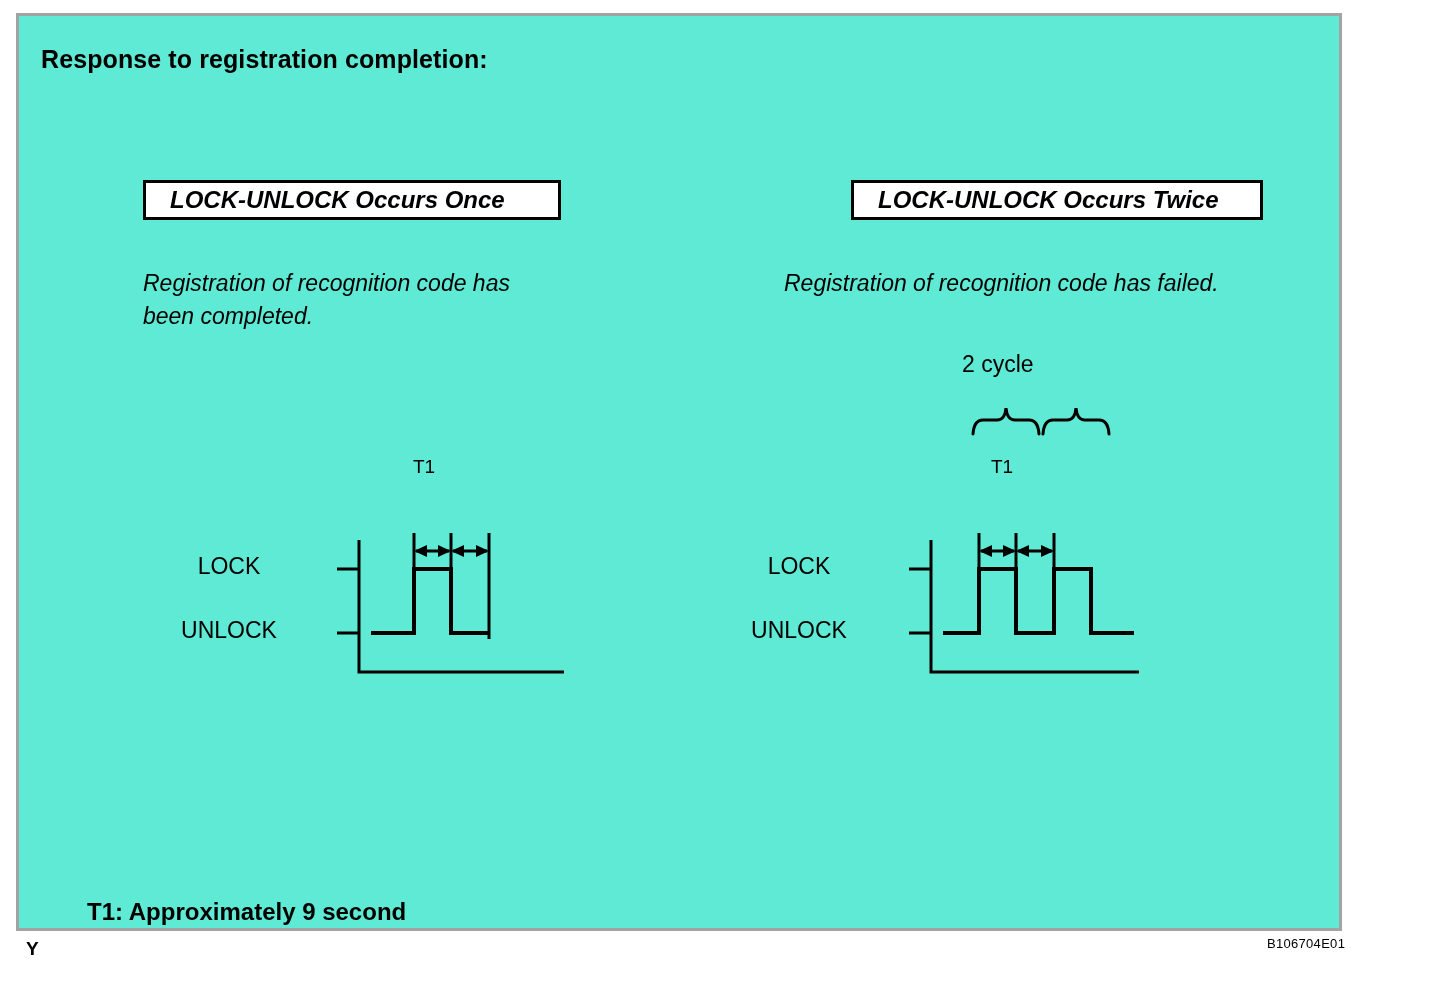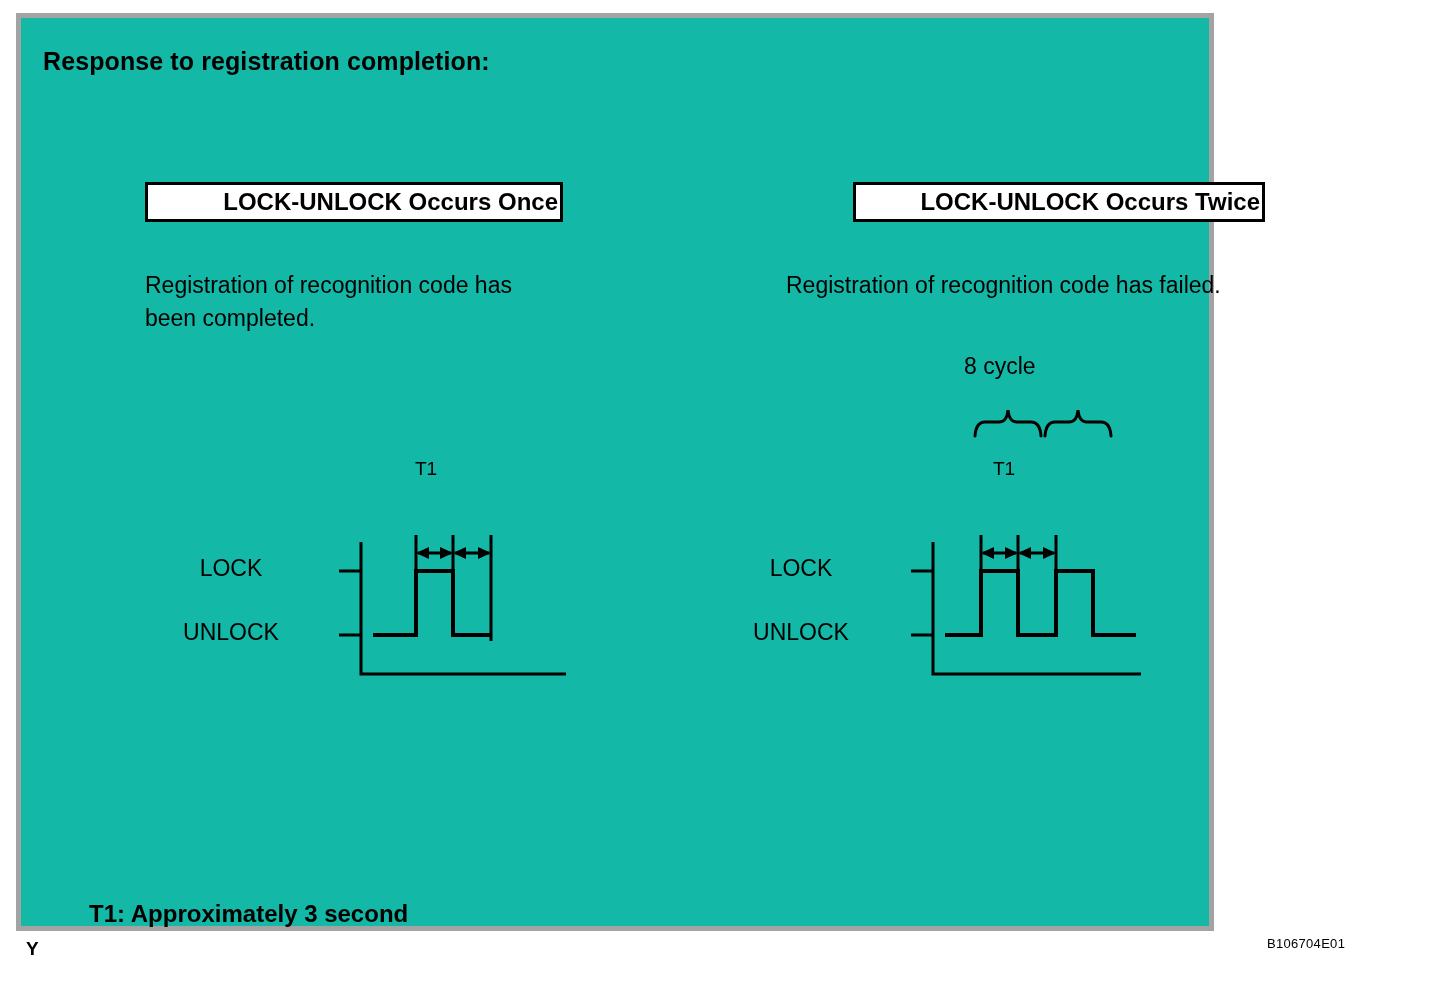--- a/index.html
+++ b/index.html
@@ -14,63 +14,65 @@
     font-family: "Liberation Sans", sans-serif;
     color: #000000;
     overflow: hidden;
   }
 
   
   #figure-frame {
     position: absolute;
     left: 16px;
     top: 13px;
-    width: 1198px;
+    width: 1326px;
     height: 918px;
-    border: 5px solid #a3a3a3;
+    border: 3px solid #a3a3a3;
     box-sizing: border-box;
-    background: #14b8a6;
+    background: #5eead4;
   }
 
   
   #section-title {
     position: absolute;
     left: 22px;
     top: 29px;
     font-size: 25px;
     font-weight: bold;
     letter-spacing: 0.1px;
     white-space: nowrap;
   }
 
   
   .heading-box {
     position: absolute;
     border: 3px solid #000000;
     box-sizing: border-box;
     display: flex;
     align-items: center;
-    justify-content: flex-end;
-    padding: 0 2px;
+    justify-content: flex-start;
+    padding: 0 24px;
     background: #ffffff;
+    font-style: italic;
   }
   .heading-box span {
     font-size: 24px;
     font-weight: bold;
     white-space: nowrap;
   }
   #heading-box-left  { left: 124px; top: 164px; width: 418px; height: 40px; }
   #heading-box-right { left: 832px; top: 164px; width: 412px; height: 40px; }
 
   
   .description {
     position: absolute;
     font-size: 23px;
     line-height: 33px;
     white-space: pre-line;
+    font-style: italic;
   }
   #description-left  { left: 124px; top: 251px; width: 480px; }
   #description-right { left: 765px; top: 251px; width: 560px; }
 
   
   #cycle-label {
     position: absolute;
     left: 943px;
     top: 335px;
     font-size: 23px;
@@ -189,21 +191,21 @@
 
     <polyline points="52,122 95,122 95,58 132,58 132,122 170,122" fill="none" stroke="#000" stroke-width="4" stroke-linejoin="miter"></polyline>
   </svg>
 
   <div id="heading-box-right" class="heading-box">
     <span>LOCK-UNLOCK Occurs Twice</span>
   </div>
 
   <div id="description-right" class="description">Registration of recognition code has failed.</div>
 
-  <div id="cycle-label">8 cycle</div>
+  <div id="cycle-label">2 cycle</div>
 
   <svg id="cycle-brace-svg" viewBox="0 0 150 34">
 
     <path d="M 4,30 Q 5,16 14,16 L 28,16 Q 36,16 37,4 Q 38,16 46,16 L 60,16 Q 69,16 70,30" fill="none" stroke="#000" stroke-width="3" stroke-linecap="round"></path>
     <path d="M 74,30 Q 75,16 84,16 L 98,16 Q 106,16 107,4 Q 108,16 116,16 L 130,16 Q 139,16 140,30" fill="none" stroke="#000" stroke-width="3" stroke-linecap="round"></path>
   </svg>
 
   <div id="t1-label-right" class="t1-label">T1</div>
 
   <div id="lock-label-right" class="level-label">LOCK</div>
@@ -226,18 +228,18 @@
     </g>
     <g>
       <line x1="119" y1="40" x2="153" y2="40" stroke="#000" stroke-width="3"></line>
       <polygon points="117,40 130,34 130,46" fill="#000"></polygon>
       <polygon points="155,40 142,34 142,46" fill="#000"></polygon>
     </g>
 
     <polyline points="44,122 80,122 80,58 117,58 117,122 155,122 155,58 192,58 192,122 235,122" fill="none" stroke="#000" stroke-width="4" stroke-linejoin="miter"></polyline>
   </svg>
 
-  <div id="footnote">T1: Approximately 3 second</div>
+  <div id="footnote">T1: Approximately 9 second</div>
 
 </div>
 
 <div id="reference-code">B106704E01</div>
 <div id="page-marker">Y</div>
 
 </body></html>

